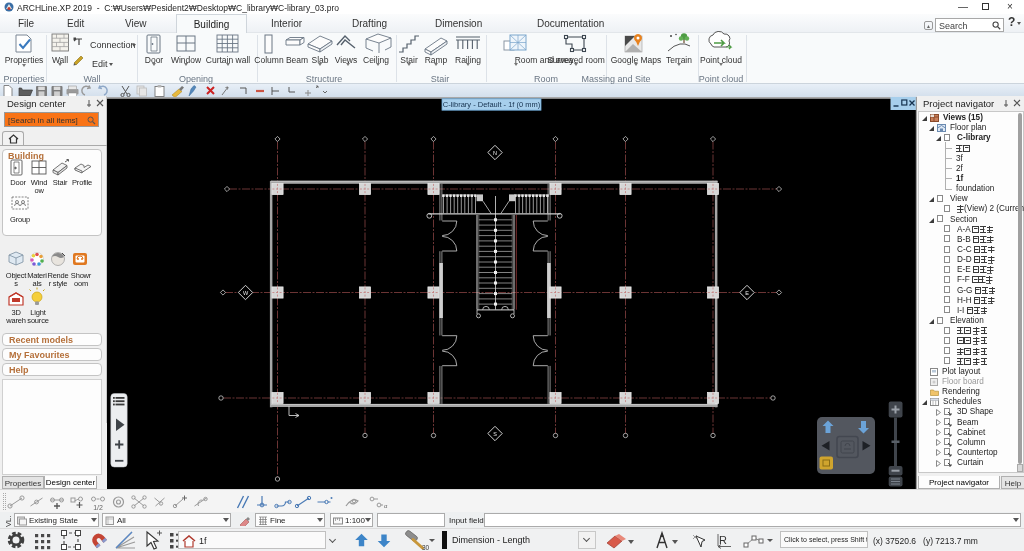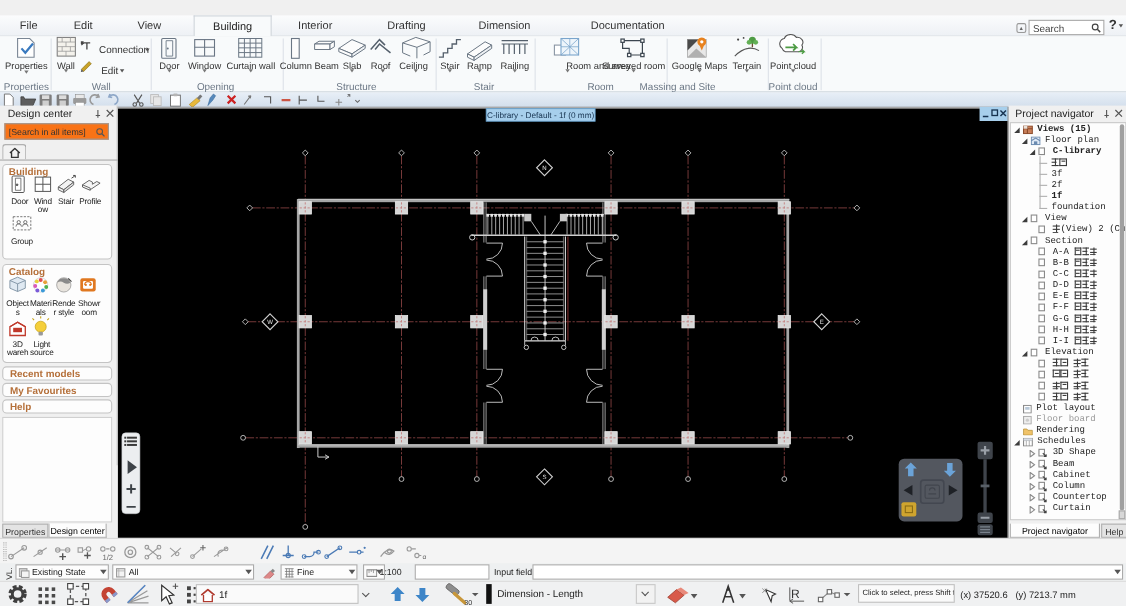--- a/index.html
+++ b/index.html
@@ -43,27 +43,38 @@
  linear-gradient(#3a3a3a,#3a3a3a) 0px 0px/6.5px 1px no-repeat,
  linear-gradient(#3a3a3a,#3a3a3a) 1.5px 2.5px/3.5px 1px no-repeat,
  linear-gradient(#3a3a3a,#3a3a3a) 0px 6px/6.5px 1px no-repeat,
  linear-gradient(#3a3a3a,#3a3a3a) 0px 0px/1px 7px no-repeat,
  linear-gradient(#3a3a3a,#3a3a3a) 5.5px 0px/1px 7px no-repeat; }
 .kg3 { background:
  linear-gradient(#3a3a3a,#3a3a3a) 0px 1px/6.5px 1px no-repeat,
  linear-gradient(#3a3a3a,#3a3a3a) 0px 4px/6.5px 1px no-repeat,
  linear-gradient(#3a3a3a,#3a3a3a) 2.8px 0px/1px 7px no-repeat,
  linear-gradient(#3a3a3a,#3a3a3a) 0px 6.5px/5px 0.8px no-repeat; }
-.trow { position:absolute; font-size:8.2px; color:#222; white-space:nowrap;font-family:Liberation Mono, monospace; }
+.trow { position:absolute; font-size:8.2px; color:#222; white-space:nowrap; }
 .tdoc { position:absolute; width:6px; height:7px; background:#fff; border:0.5px solid #8a8a8a; }
 </style>
 </head>
 <body>
 <div id="app">
 
+<div id="titlebar" class="abs">
+  <svg class="abs" style="left:4px;top:2px" width="10" height="10" viewBox="0 0 10 10">
+        <circle cx="5" cy="5" r="4.5" fill="#3a6ea5"></circle>
+        <path d="M2,7 L5,2 L8,7 Z" fill="#e8e8e8"></path>
+        <circle cx="5" cy="6.5" r="1.5" fill="#c0392b"></circle>
+      </svg>
+  <div class="txt" style="left:17px;top:3px;font-size:8.5px;color:#222">ARCHLine.XP 2019&nbsp;&nbsp;-&nbsp;&nbsp;C:₩Users₩Pesident2₩Desktop₩C_library₩C-library_03.pro</div>
+  <div class="txt" style="left:958px;top:1px;font-size:10px;color:#333">—</div>
+  <div class="abs" style="left:982px;top:3px;width:7px;height:7px;border:1px solid #333"></div>
+  <div class="txt" style="left:1007px;top:1px;font-size:10px;color:#333">×</div>
+</div>
 
 <div id="menurow" class="abs">
   <div class="mitem" style="left:18px">File</div>
   <div class="mitem" style="left:67px">Edit</div>
   <div class="mitem" style="left:125px">View</div>
   <div class="mitem" style="left:271px">Interior</div>
   <div class="mitem" style="left:352px">Drafting</div>
   <div class="mitem" style="left:435px">Dimension</div>
   <div class="mitem" style="left:537px">Documentation</div>
   <div class="abs" style="left:924px;top:7px;width:9px;height:9px;border:1px solid #999;border-radius:2px;font-size:5px;color:#666;text-align:center;line-height:8px">▲</div>
@@ -209,21 +220,21 @@
   <div class="glabel" style="left:721px">Point cloud</div>
 
   <div class="rlabel" style="left:24px">Properties</div>
   <div class="rlabel" style="left:60px">Wall</div>
   <div class="rlabel" style="left:154px">Door</div>
   <div class="rlabel" style="left:186px">Window</div>
   <div class="rlabel" style="left:228px">Curtain wall</div>
   <div class="rlabel" style="left:269px">Column</div>
   <div class="rlabel" style="left:297px">Beam</div>
   <div class="rlabel" style="left:320px">Slab</div>
-  <div class="rlabel" style="left:346px">Roof</div>
+  <div class="rlabel" style="left:346px">Views</div>
   <div class="rlabel" style="left:376px">Ceiling</div>
   <div class="rlabel" style="left:409px">Stair</div>
   <div class="rlabel" style="left:436px">Ramp</div>
   <div class="rlabel" style="left:468px">Railing</div>
   <div class="rlabel" style="left:544px">Room and area</div>
   <div class="rlabel" style="left:576px">Surveyed room</div>
   <div class="rlabel" style="left:636px">Google Maps</div>
   <div class="rlabel" style="left:679px">Terrain</div>
   <div class="rlabel" style="left:721px">Point cloud</div>
   <div class="rdrop" style="left:24px;top:31px"></div>
@@ -371,23 +382,20 @@
       <circle cx="23" cy="44" r="1.5"></circle>
           <path d="M20.5,48 a2.5,2.5 0 0 1 5,0"></path>
     </g>
   </svg>
   <div class="iclabel" style="left:6px;top:83px;width:24px">Door</div>
   <div class="iclabel" style="left:27px;top:83px;width:24px">Wind<br>ow</div>
   <div class="iclabel" style="left:48px;top:83px;width:24px">Stair</div>
   <div class="iclabel" style="left:68px;top:83px;width:28px">Profile</div>
   <div class="iclabel" style="left:8px;top:120px;width:24px">Group</div>
 
-  <div class="grpbox" style="top:144px;height:90px">
-    <div class="grplabel" style="position:absolute;left:5px;top:1px">Catalog</div>
-  </div>
   <svg class="abs" style="left:0;top:155px" width="107" height="80" viewBox="0 0 107 80">
 
     <g stroke="#7a8ea0" stroke-width="0.8">
       <path d="M16,1 l7,3 v7 l-7,3 l-7,-3 v-7 z" fill="#dfe9f2"></path>
       <path d="M9,4 l7,3 l7,-3 M16,7 v7" fill="none"></path>
     </g>
 
     <g>
       <circle cx="37" cy="8" r="6.5" fill="#fff" stroke="#bbb" stroke-width="0.5"></circle>
       <g>
@@ -948,21 +956,21 @@
         <path d="M1,10 l6,-6 l3,3 l-6,6 z" fill="#d88" stroke="#a55" stroke-width="0.6"></path>
         <path d="M7,4 l2,-2 l2,2 l-2,2 z" fill="#888"></path>
       </svg>
   <div class="combo" style="left:255px;top:1px;width:70px">
         <svg class="abs" style="left:2px;top:2px" width="10" height="10">
           <path d="M1,1 h8 M1,3.5 h8 M1,6 h8 M1,8.5 h8 M2.5,1 v8 M5,1 v8 M7.5,1 v8" stroke="#777" stroke-width="0.7"></path>
         </svg>
         <div class="txt" style="left:14px;top:2px">Fine</div>
         <div class="arr"></div>
       </div>
-  <div class="combo" style="left:330px;top:1px;width:20px">
+  <div class="combo" style="left:330px;top:1px;width:43px">
         <svg class="abs" style="left:2px;top:2px" width="10" height="10">
           <rect x="0.5" y="2" width="9" height="6" fill="#f8f8f8" stroke="#888"></rect>
           <path d="M2.5,2 v3 M4.5,2 v2 M6.5,2 v3" stroke="#888" stroke-width="0.7"></path>
         </svg>
         <div class="txt" style="left:14px;top:2px">1:100</div>
         <div class="arr"></div>
       </div>
   <div class="combo" style="left:377px;top:1px;width:68px;background:#fff"></div>
   <div class="txt" style="left:449px;top:3.5px;font-size:8px;color:#222">Input field</div>
   <div class="combo" style="left:484px;top:1px;width:537px;background:#fff">

